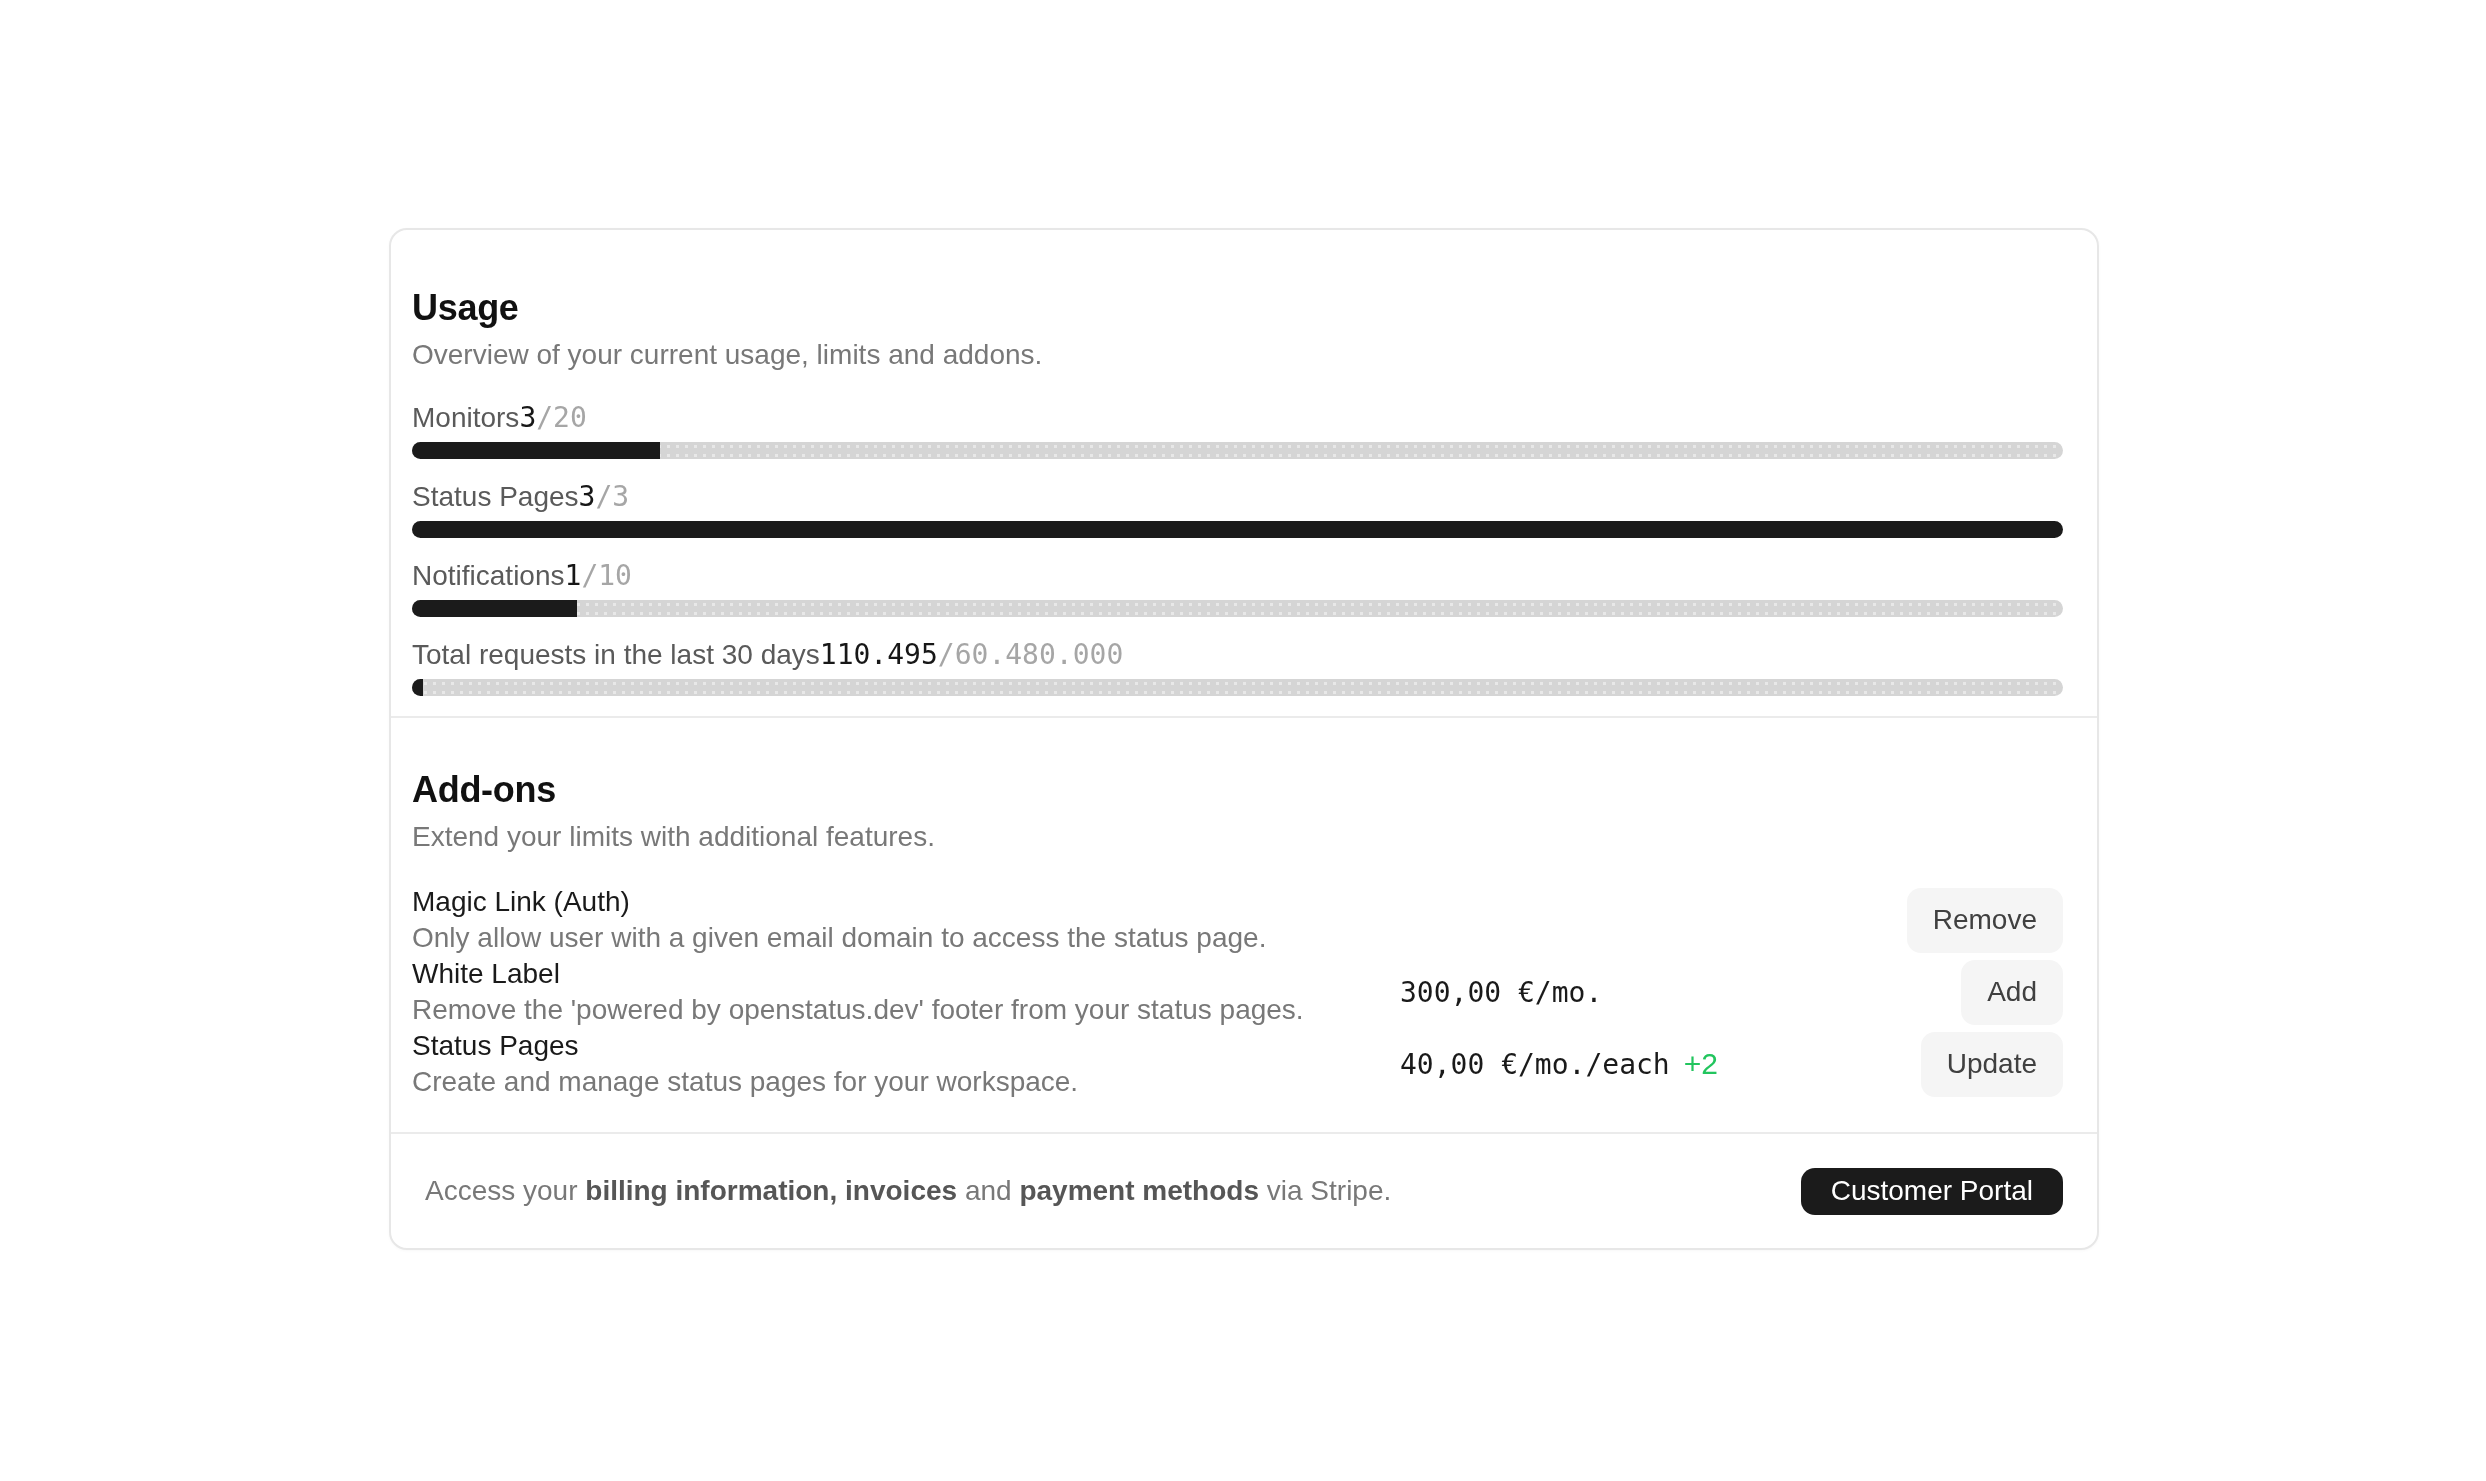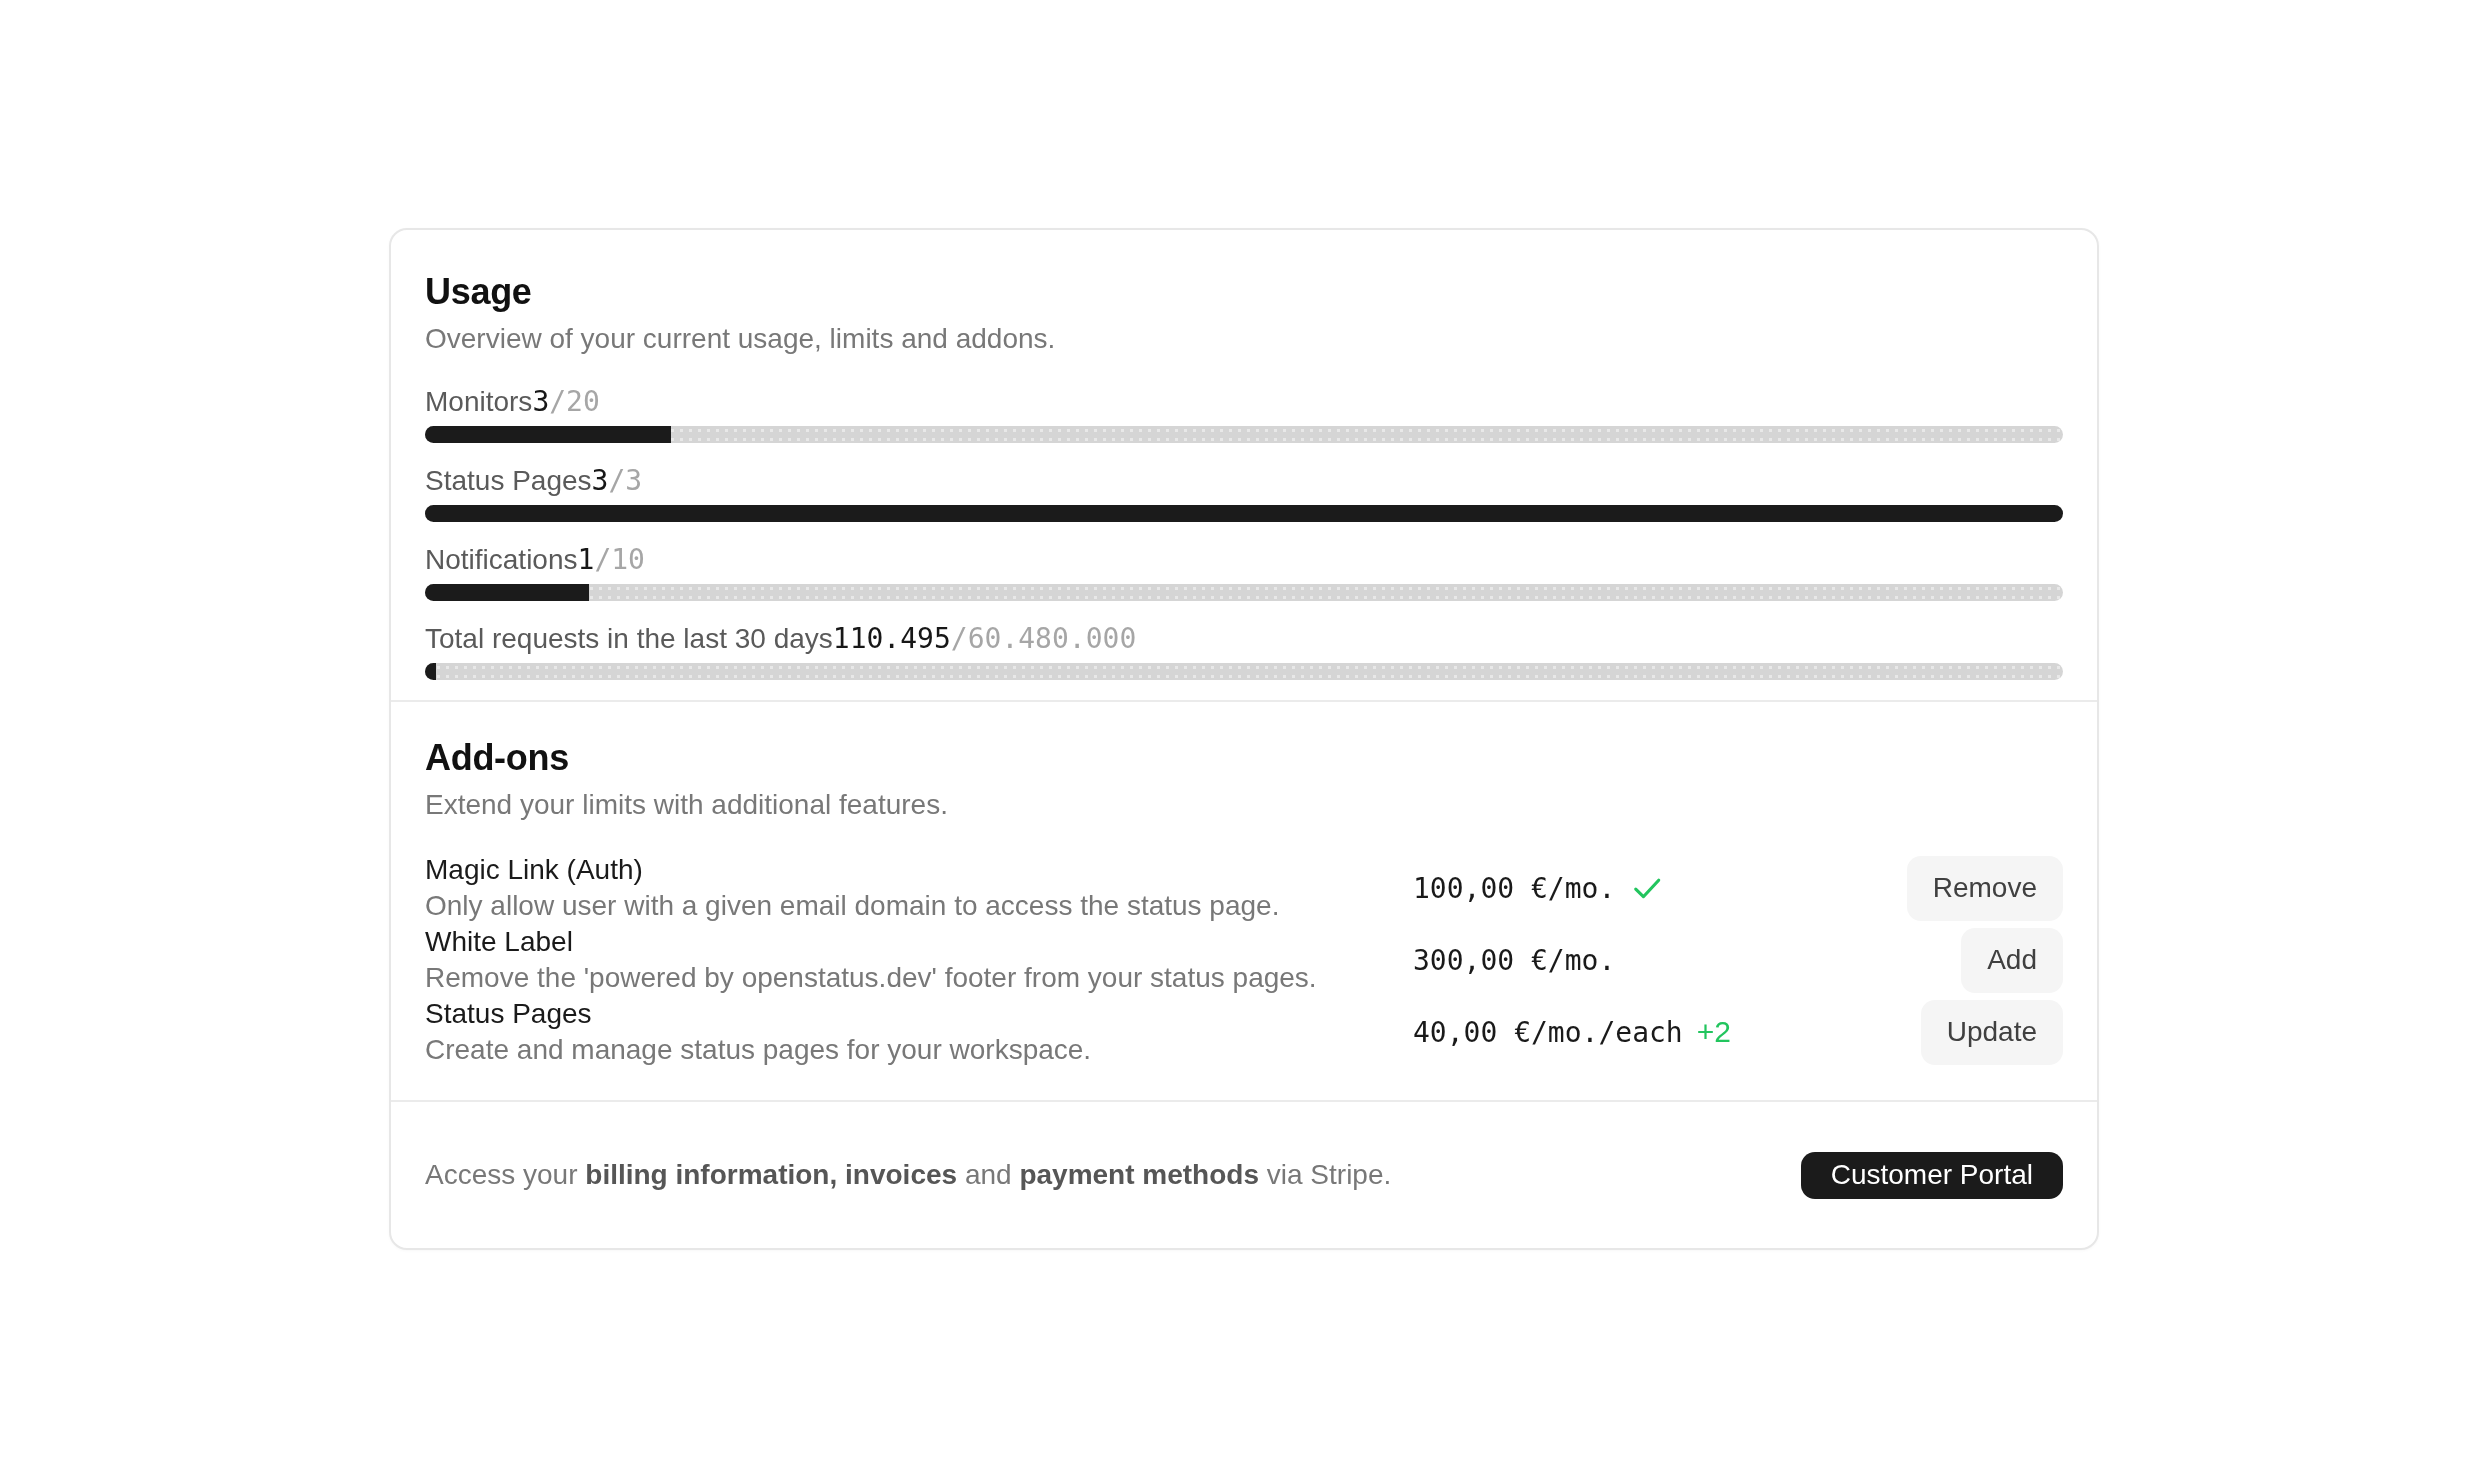--- a/index.html
+++ b/index.html
@@ -7,21 +7,21 @@
   body { font-family: "Liberation Sans", sans-serif; color: #171717;
          -webkit-font-smoothing: antialiased; position: relative; }
 
   .card {
     position: absolute; left: 389px; top: 228px; width: 1710px; height: 1022px;
     background: #fff; border: 2px solid var(--card_border, #e7e7e7);
     border-radius: 18px; box-shadow: 0 1px 3px rgba(0,0,0,0.03);
     display: flex; flex-direction: column; overflow: hidden;
   }
 
-  .sec { padding-left: 34px; padding-right: 34px; }
+  .sec { padding-left: 21px; padding-right: 34px; margin-top: 16px; }
   .sec-usage  { padding-top: 42px; padding-bottom: 20px; border-bottom: 2px solid var(--divider, #ebebeb); }
   .sec-addons { padding-top: 36px; padding-bottom: 32px; border-bottom: 2px solid var(--divider, #ebebeb); }
 
   .card-title { font-size: 36px; line-height: 40px; font-weight: 700;
                 color: var(--heading, #111); letter-spacing: -0.3px; }
   .card-sub   { margin-top: 8px; font-size: 28px; line-height: 38px; color: var(--muted, #787878); }
 
   
   .metrics { margin-top: 26px; }
   .metric  { margin-bottom: 20px; }
@@ -129,26 +129,20 @@
     <h2 class="card-title">Add-ons</h2>
     <p class="card-sub">Extend your limits with additional features.</p>
 
     <div class="addons">
 
       <div class="addon">
         <div class="addon-text">
           <div class="addon-name">Magic Link (Auth)</div>
           <div class="addon-desc">Only allow user with a given email domain to access the status page.</div>
         </div>
-        <div class="addon-price">
-          <span>100,00 €/mo.</span>
-          <svg class="check-icon" viewBox="0 0 24 24" fill="none">
-            <path d="M4.5 12.8 L9.6 17.8 L19.8 6.8" stroke="#22c55e" stroke-width="2.1" stroke-linecap="round" stroke-linejoin="round"></path>
-          </svg>
-        </div>
         <div class="addon-action">
           <button class="btn-secondary">Remove</button>
         </div>
       </div>
 
       <div class="addon">
         <div class="addon-text">
           <div class="addon-name">White Label</div>
           <div class="addon-desc">Remove the 'powered by openstatus.dev' footer from your status pages.</div>
         </div>

